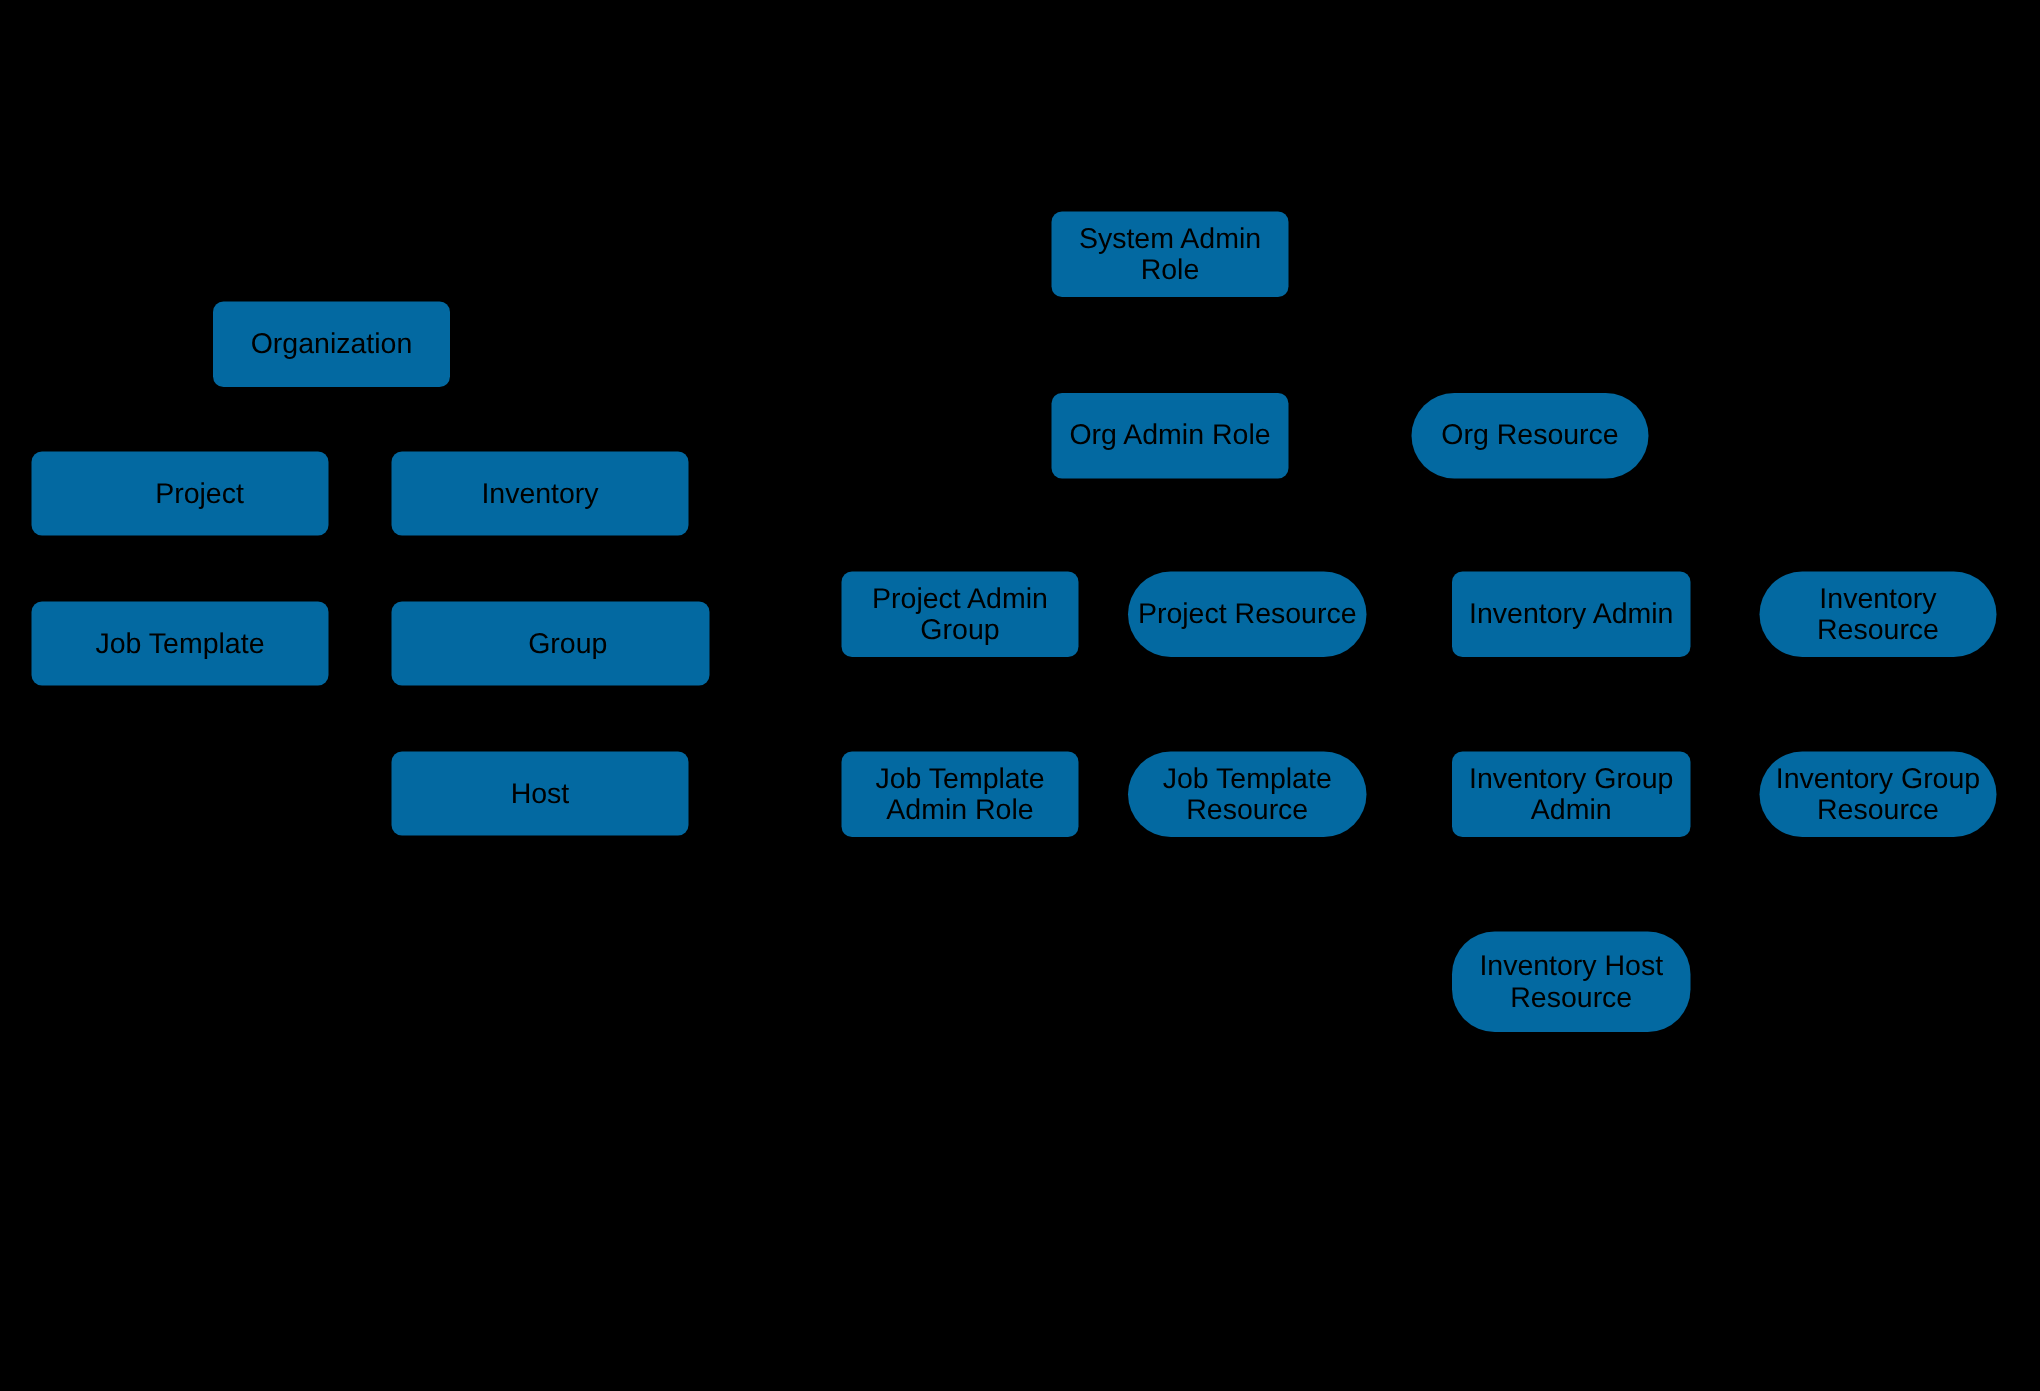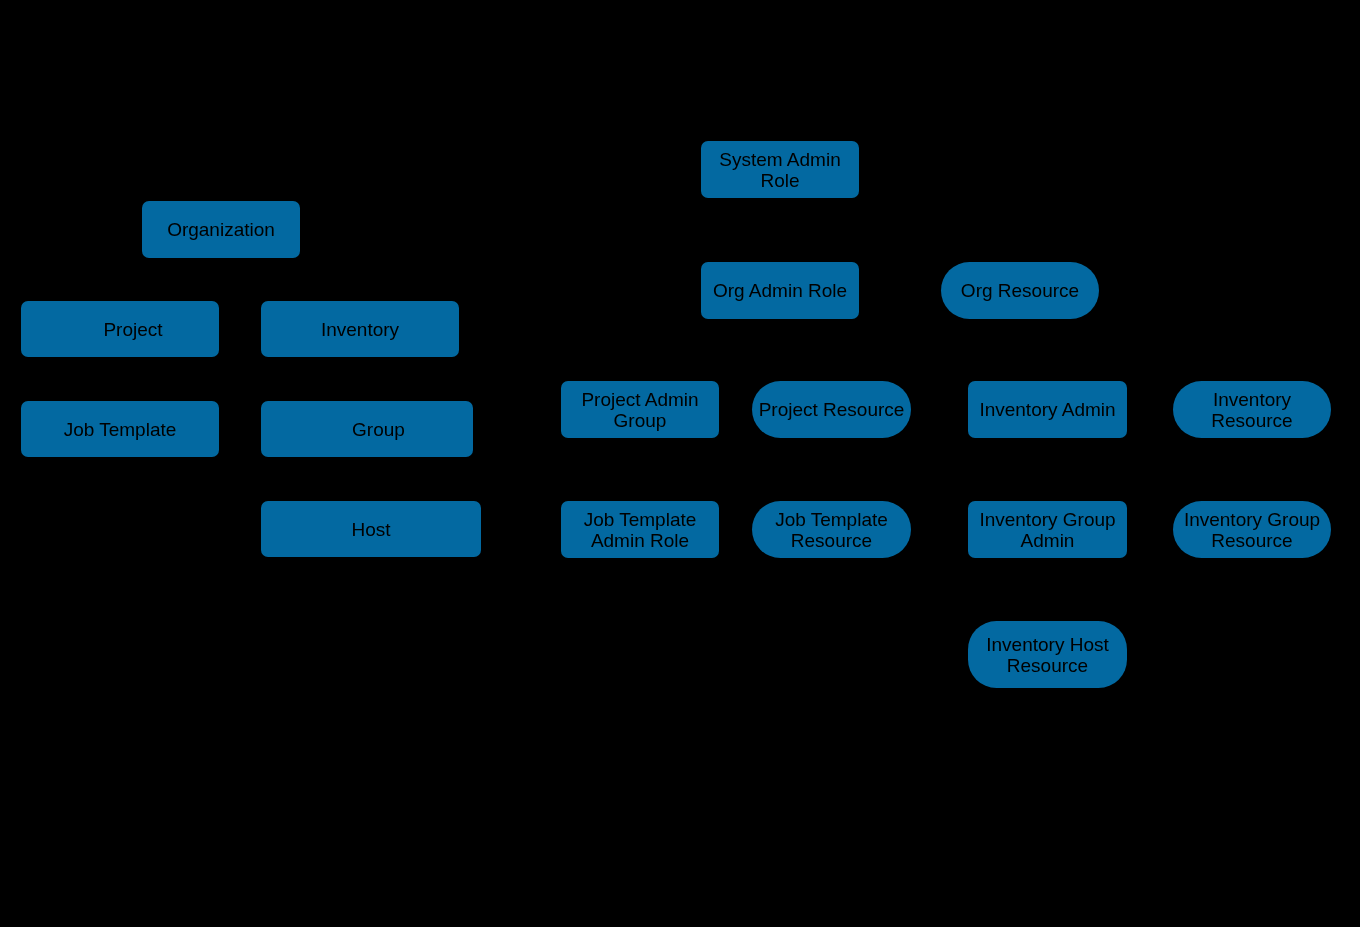--- a/index.html
+++ b/index.html
@@ -44,21 +44,21 @@
   <div class="node rect" style="left:142px; top:201px; width:158px; height:57px;">Organization</div>
 
   <div class="node rect" style="left:21px; top:301px; width:198px; height:56px;padding-left:32px;">Project</div>
 
   <div class="node rect" style="left:261px; top:301px; width:198px; height:56px;">Inventory</div>
 
   <div class="node rect" style="left:21px; top:401px; width:198px; height:56px;">Job Template</div>
 
   <div class="node rect" style="left:261px; top:401px; width:212px; height:56px;padding-left:29px;">Group</div>
 
-  <div class="node rect" style="left:261px; top:501px; width:220px; height:56px;">Host</div>
+  <div class="node rect" style="left:261px; top:501px; width:198px; height:56px;">Host</div>
 
   <div class="node rect" style="left:701px; top:141px; width:158px; height:57px;">System Admin
 Role</div>
 
   <div class="node rect" style="left:701px; top:262px; width:158px; height:57px;">Org Admin Role</div>
 
   <div class="node pill" style="left:941px; top:262px; width:158px; height:57px;">Org Resource</div>
 
   <div class="node rect" style="left:561px; top:381px; width:158px; height:57px;">Project Admin
 Group</div>

